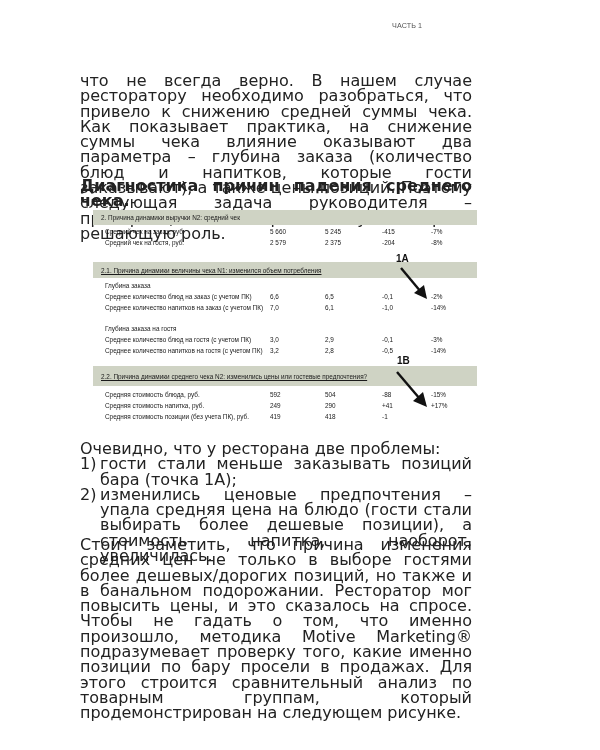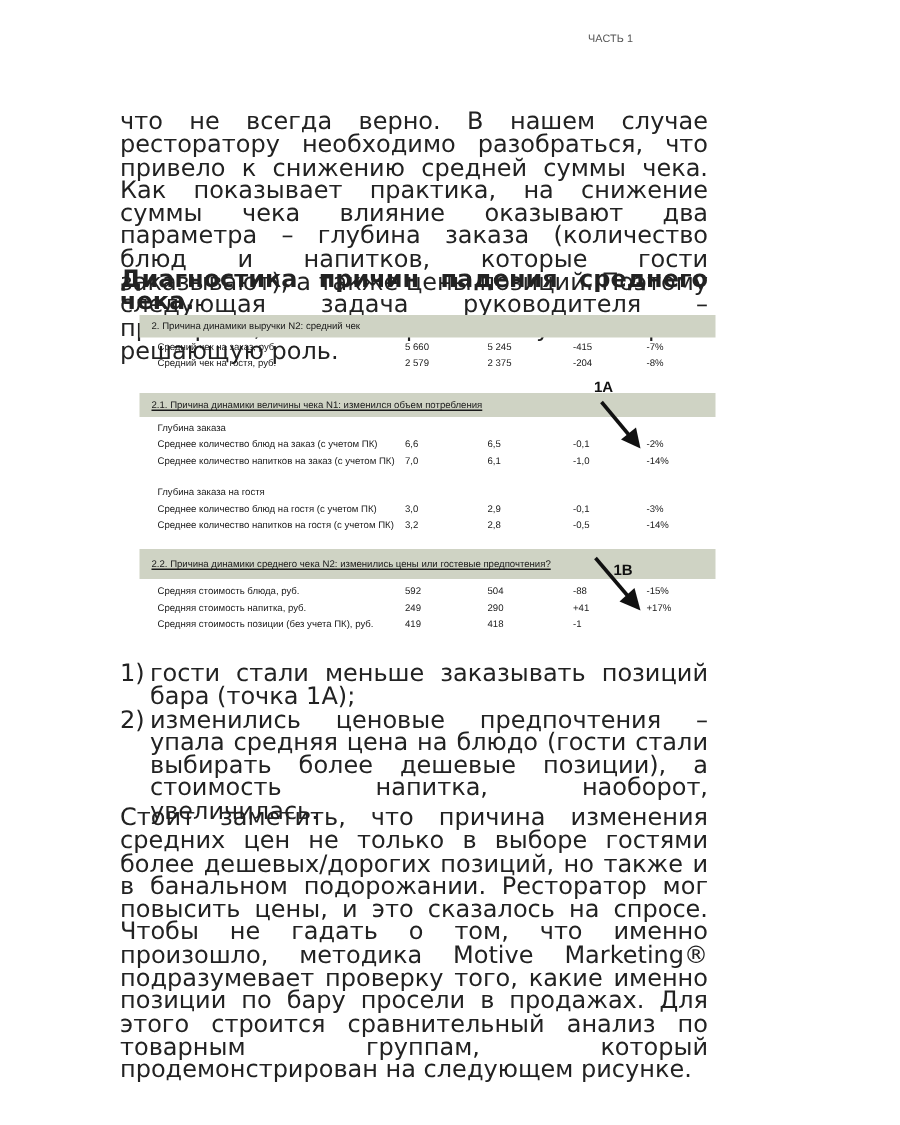--- a/index.html
+++ b/index.html
@@ -145,28 +145,29 @@
     <span class="c3">-1</span>
     <span class="c4"></span>
   </div>
 
   <div class="marker" style="left:303px;top:43px;">1A</div>
   <svg class="arrow" style="left:306px;top:56px;" width="30" height="34" viewBox="0 0 30 34">
     <line x1="2" y1="2" x2="22" y2="26" stroke="#111" stroke-width="2.4"></line>
     <polygon points="28,33 15,27 25,19" fill="#111"></polygon>
   </svg>
 
-  <div class="marker" style="left:316px;top:145px;margin-top:20px;">1B</div>
+  <div class="marker" style="left:304px;top:145px;">1B</div>
   <svg class="arrow" style="left:302px;top:160px;" width="34" height="38" viewBox="0 0 34 38">
     <line x1="2" y1="2" x2="25" y2="29" stroke="#111" stroke-width="2.4"></line>
     <polygon points="32,37 18,31 28,22" fill="#111"></polygon>
   </svg>
 </div>
 
 <div class="para" id="p2">
+  <p>Очевидно, что у ресторана две проблемы:</p>
   <div class="list-item">
     <span class="num">1)</span>
     <span>гости стали меньше заказывать позиций бара (точка 1А);</span>
   </div>
   <div class="list-item">
     <span class="num">2)</span>
     <span>изменились ценовые предпочтения – упала средняя цена на блюдо (гости стали выбирать более дешевые позиции), а стоимость напитка, наоборот, увеличилась.</span>
   </div>
 </div>
 

